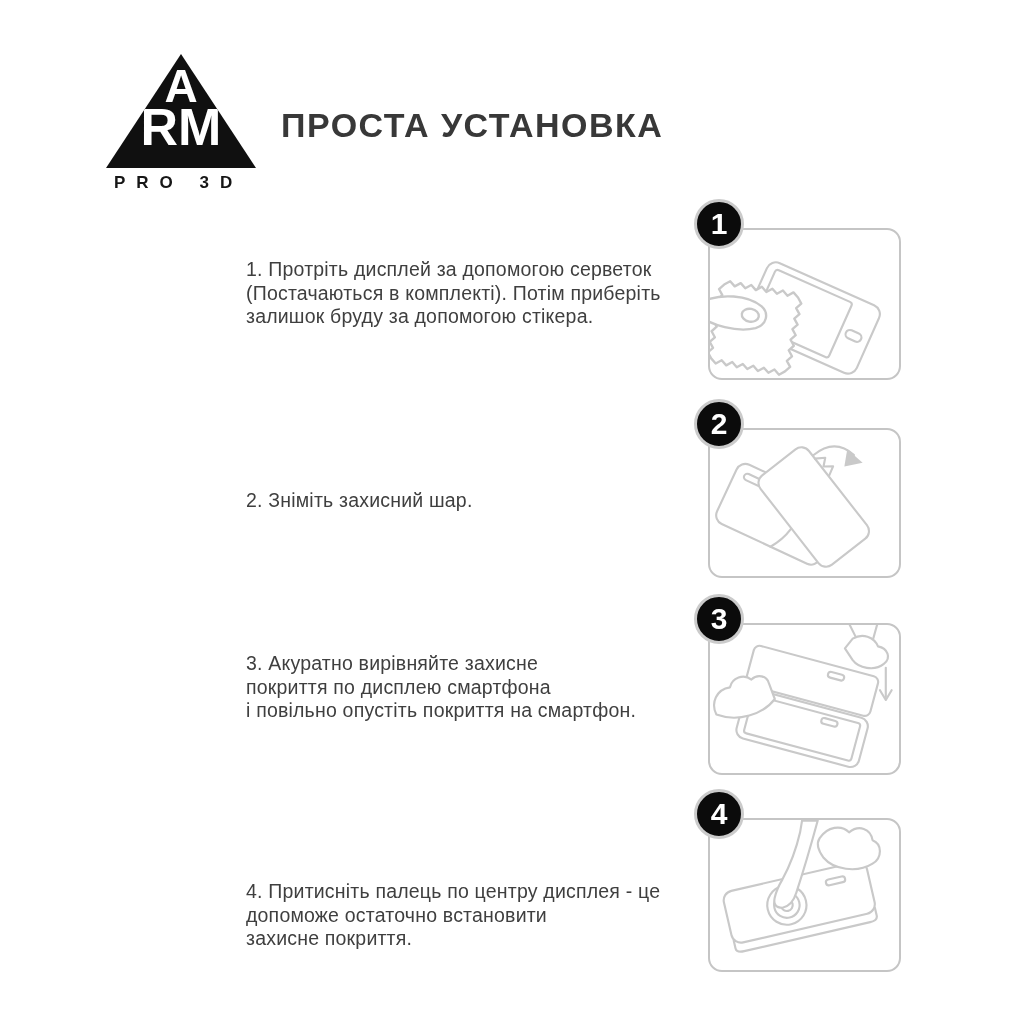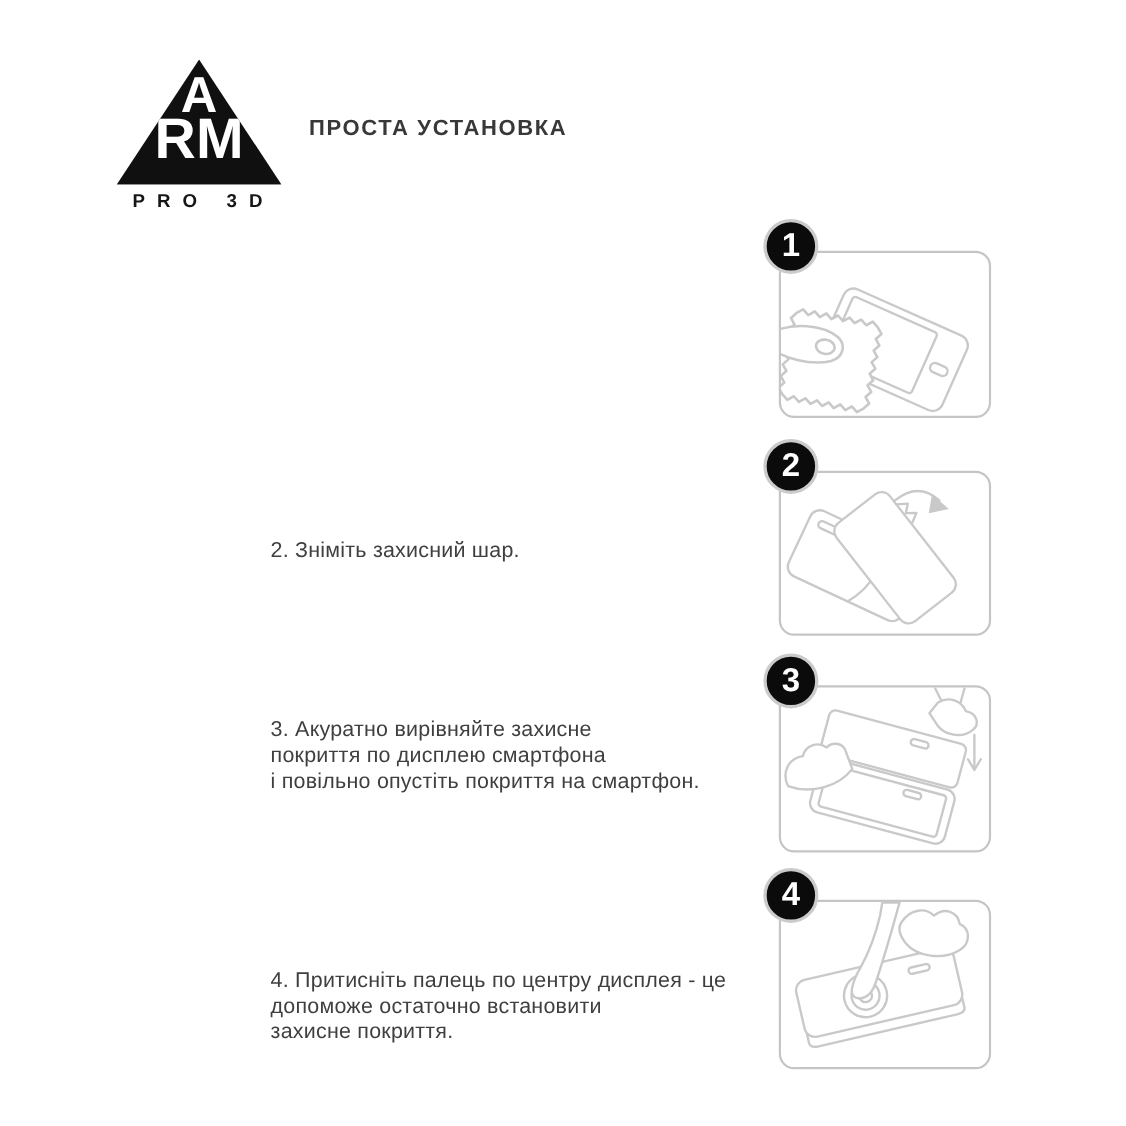--- a/index.html
+++ b/index.html
@@ -18,29 +18,29 @@
   }
   .logo-letter-a {
     position:absolute; top:9px; left:0; width:100%; text-align:center;
     color:#ffffff; font-size:46px; font-weight:800; line-height:1;
   }
   .logo-letters-rm {
     position:absolute; top:47px; left:0; width:100%; text-align:center;
     color:#ffffff; font-size:52px; font-weight:700; line-height:1;
   }
   .logo-subtext {
-    margin-top:5px; width:150px; text-align:center; white-space:nowrap;
+    margin-top:5px; width:150px; text-align:left; white-space:nowrap;
     font-size:17px; font-weight:700; letter-spacing:11px; padding-left:8px;
     color:#161616;
   }
 
   
   .page-title {
     position:absolute; left:281px; top:106px;
-    font-size:20px; font-weight:700; letter-spacing:1.5px; color:#383838;
+    font-size:34px; font-weight:700; letter-spacing:1.5px; color:#383838;
     white-space:nowrap;
   }
 
   
   .step-text {
     position:absolute; left:246px; width:460px;
     font-size:19.5px; line-height:23.5px; letter-spacing:0.2px;
     color:#3f3f3f; white-space:pre-line;
   }
   .step-text-1 { top:258px; }
@@ -85,20 +85,23 @@
   <div class="logo">
     <div class="logo-triangle">
       <div class="logo-letter-a">A</div>
       <div class="logo-letters-rm">RM</div>
     </div>
     <div class="logo-subtext">PRO 3D</div>
   </div>
 
   <div class="page-title">ПРОСТА УСТАНОВКА</div>
 
+  <div class="step-text step-text-1">1. Протріть дисплей за допомогою серветок
+(Постачаються в комплекті). Потім приберіть
+залишок бруду за допомогою стікера.</div>
   <div class="step-text step-text-2">2. Зніміть захисний шар.</div>
   <div class="step-text step-text-3">3. Акуратно вирівняйте захисне
 покриття по дисплею смартфона
 і повільно опустіть покриття на смартфон.</div>
   <div class="step-text step-text-4">4. Притисніть палець по центру дисплея - це
 допоможе остаточно встановити
 захисне покриття.</div>
 
   <div class="badge badge-1">1</div>
   <div class="badge badge-2">2</div>

